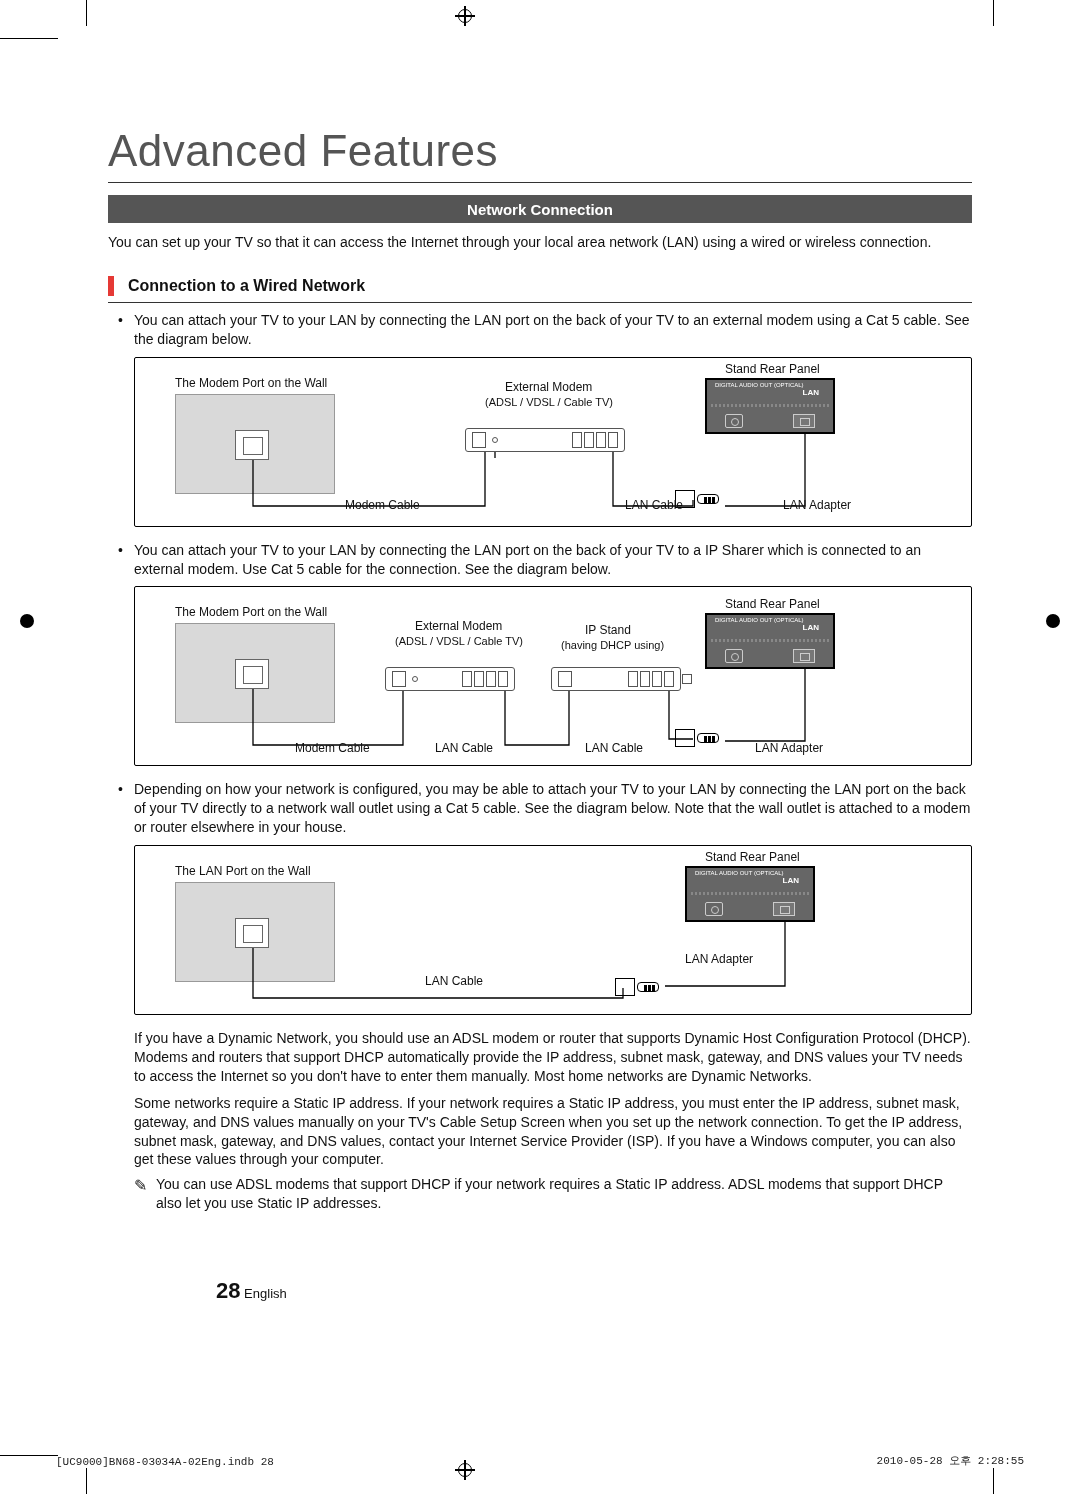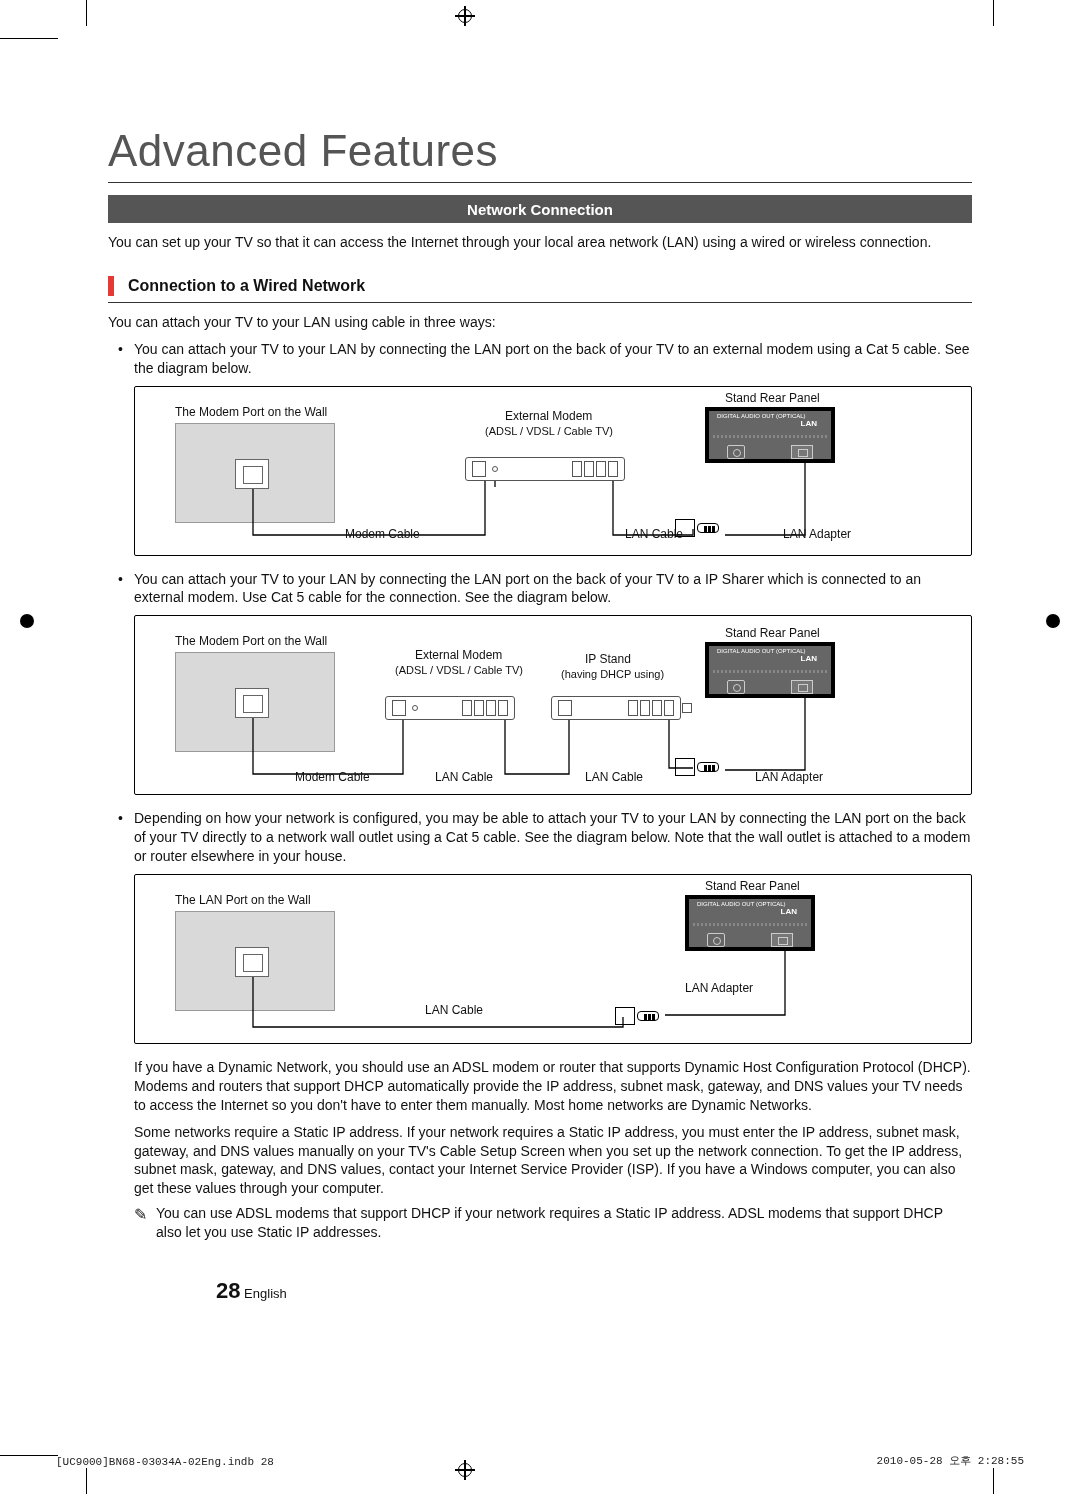--- a/index.html
+++ b/index.html
@@ -47,21 +47,21 @@
   .wallport::after { content:''; position:absolute; left:7px; top:6px; width:18px; height:16px; border:1px solid #666; }
 
   
   .device { position:absolute; height:24px; border:1px solid #555; border-radius:3px; background:#fff; }
   .device .ports { position:absolute; right:6px; top:3px; height:16px; display:flex; gap:2px; }
   .device .p { width:10px; height:16px; border:1px solid #555; }
   .device .p2 { position:absolute; left:6px; top:3px; width:14px; height:16px; border:1px solid #555; }
   .device .led { position:absolute; left:26px; top:8px; width:6px; height:6px; border:1px solid #555; border-radius:50%; }
 
   
-  .tvpanel { position:absolute; width:130px; height:56px; border:4px solid #000000; background:#666; }
+  .tvpanel { position:absolute; width:130px; height:56px; border:2px solid #000000; background:#666; }
   .tvpanel .striprow { position:absolute; top:24px; left:4px; right:4px; height:3px; background: repeating-linear-gradient(90deg,#888 0 2px,#666 2px 4px); }
   .tvpanel .opt { position:absolute; left:18px; top:34px; width:18px; height:14px; border:1px solid #ccc; border-radius:2px; }
   .tvpanel .opt::after{content:''; position:absolute; left:5px; top:3px; width:6px; height:6px; border:1px solid #ccc; border-radius:50%;}
   .tvpanel .lan { position:absolute; right:18px; top:34px; width:22px; height:14px; border:1px solid #ccc; background:#777; }
   .tvpanel .lan::after{content:''; position:absolute; left:6px; top:3px; width:8px; height:6px; border:1px solid #ccc;}
   .tvpanel .lab1 { position:absolute; left:8px; top:2px; width:44px; }
   .tvpanel .lab2 { position:absolute; right:14px; top:8px; font-size:8px; color:#fff; font-weight:bold; }
 
   
   svg.wires { position:absolute; left:0; top:0; width:100%; height:100%; overflow:visible; }
@@ -110,21 +110,20 @@
     </div>
 
     <div class="intro">You can set up your TV so that it can access the Internet through your local area network (LAN) using a wired or wireless connection.</div>
 
     <div class="subheading-row">
       <div class="sub-mark"></div>
       <div class="subheading">Connection to a Wired Network</div>
     </div>
     <div class="sub-rule"></div>
 
-    <div class="body-text">You can attach your TV to your LAN using cable in three ways:</div>
 
     <ul class="bullets">
       <li>You can attach your TV to your LAN by connecting the LAN port on the back of your TV to an external modem using a Cat 5 cable. See the diagram below.</li>
     </ul>
 
     <div class="diagram" style="height:170px;">
       <div class="dlabel" style="left:40px; top:18px;">The Modem Port on the Wall</div>
       <div class="wall" style="left:40px; top:36px; width:160px; height:100px;"></div>
       <div class="wallport" style="left:100px; top:72px;"></div>
       <div class="dlabel" style="left:370px; top:22px;">External Modem</div>

